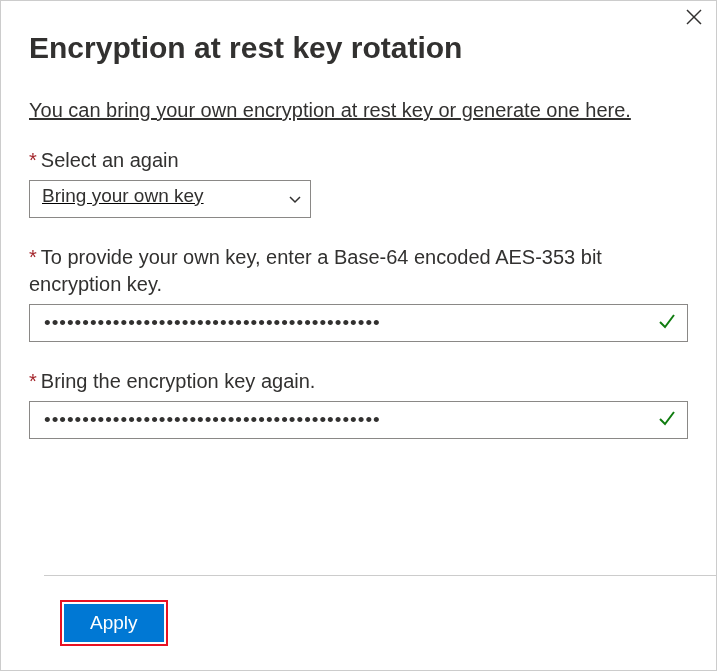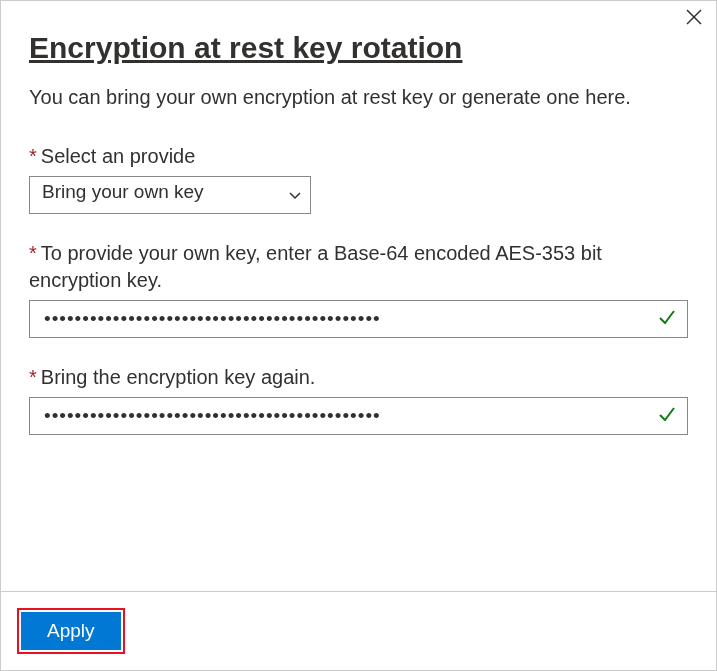--- a/index.html
+++ b/index.html
@@ -30,41 +30,42 @@
     }
     .close-btn svg { width: 16px; height: 16px; }
     .content {
       padding: 30px 28px 24px 28px;
       flex: 1;
     }
     .title {
       font-size: 30px;
       font-weight: 600;
       color: #323130;
-      margin-bottom: 19px;
-      text-decoration: underline;
+      margin-bottom: 32px;
     }
     .description {
       font-size: 20px;
       color: #323130;
       line-height: 1.35;
-      margin-bottom: 32px;
+      margin-bottom: 23px;
+      text-decoration: underline;
     }
     .field-group { margin-bottom: 26px; }
     .field-label {
       font-size: 20px;
       color: #323130;
       line-height: 1.35;
       margin-bottom: 6px;
     }
     .required { color: #a4262c; margin-right: 4px; }
     .select-wrapper {
       position: relative;
       width: 282px;
       margin-top: 6px;
+      text-decoration: underline;
     }
     .select {
       width: 100%;
       height: 38px;
       border: 1px solid #8a8886;
       background: #fff;
       font-size: 19px;
       padding: 4px 32px 4px 12px;
       font-family: inherit;
       color: #323130;
@@ -95,21 +96,22 @@
     }
     .check-icon {
       position: absolute;
       right: 12px;
       top: 50%;
       transform: translateY(-50%);
     }
     .check-icon svg { width: 18px; height: 18px; }
     .footer {
       border-top: 1px solid #ccc;
-      padding: 20px 20px;
+      padding: 28px 20px;
+      margin-left: 43px;
     }
     .apply-btn {
       background: #0078d4;
       color: #fff;
       border: none;
       font-size: 19px;
       font-family: inherit;
       padding: 8px 26px;
       cursor: pointer;
       outline: 2px solid #e81123;
@@ -128,21 +130,21 @@
         </svg>
     </span>
   </div>
 
   <div class="content">
     <h1 class="title">Encryption at rest key rotation</h1>
     <p class="description">You can bring your own encryption at rest key or generate one here.</p>
 
     <div class="field-group">
       <div class="field-label">
-        <span class="required">*</span><span>Select an provide</span>
+        <span class="required">*</span><span>Select an again</span>
       </div>
       <div class="select-wrapper">
         <div class="select">Bring your own key</div>
         <span class="select-chevron">
           <svg width="12" height="8" viewBox="0 0 12 8">
               <polyline points="1,1 6,6 11,1" fill="none" stroke="#323130" stroke-width="1.5"></polyline>
             </svg>
         </span>
       </div>
     </div>

